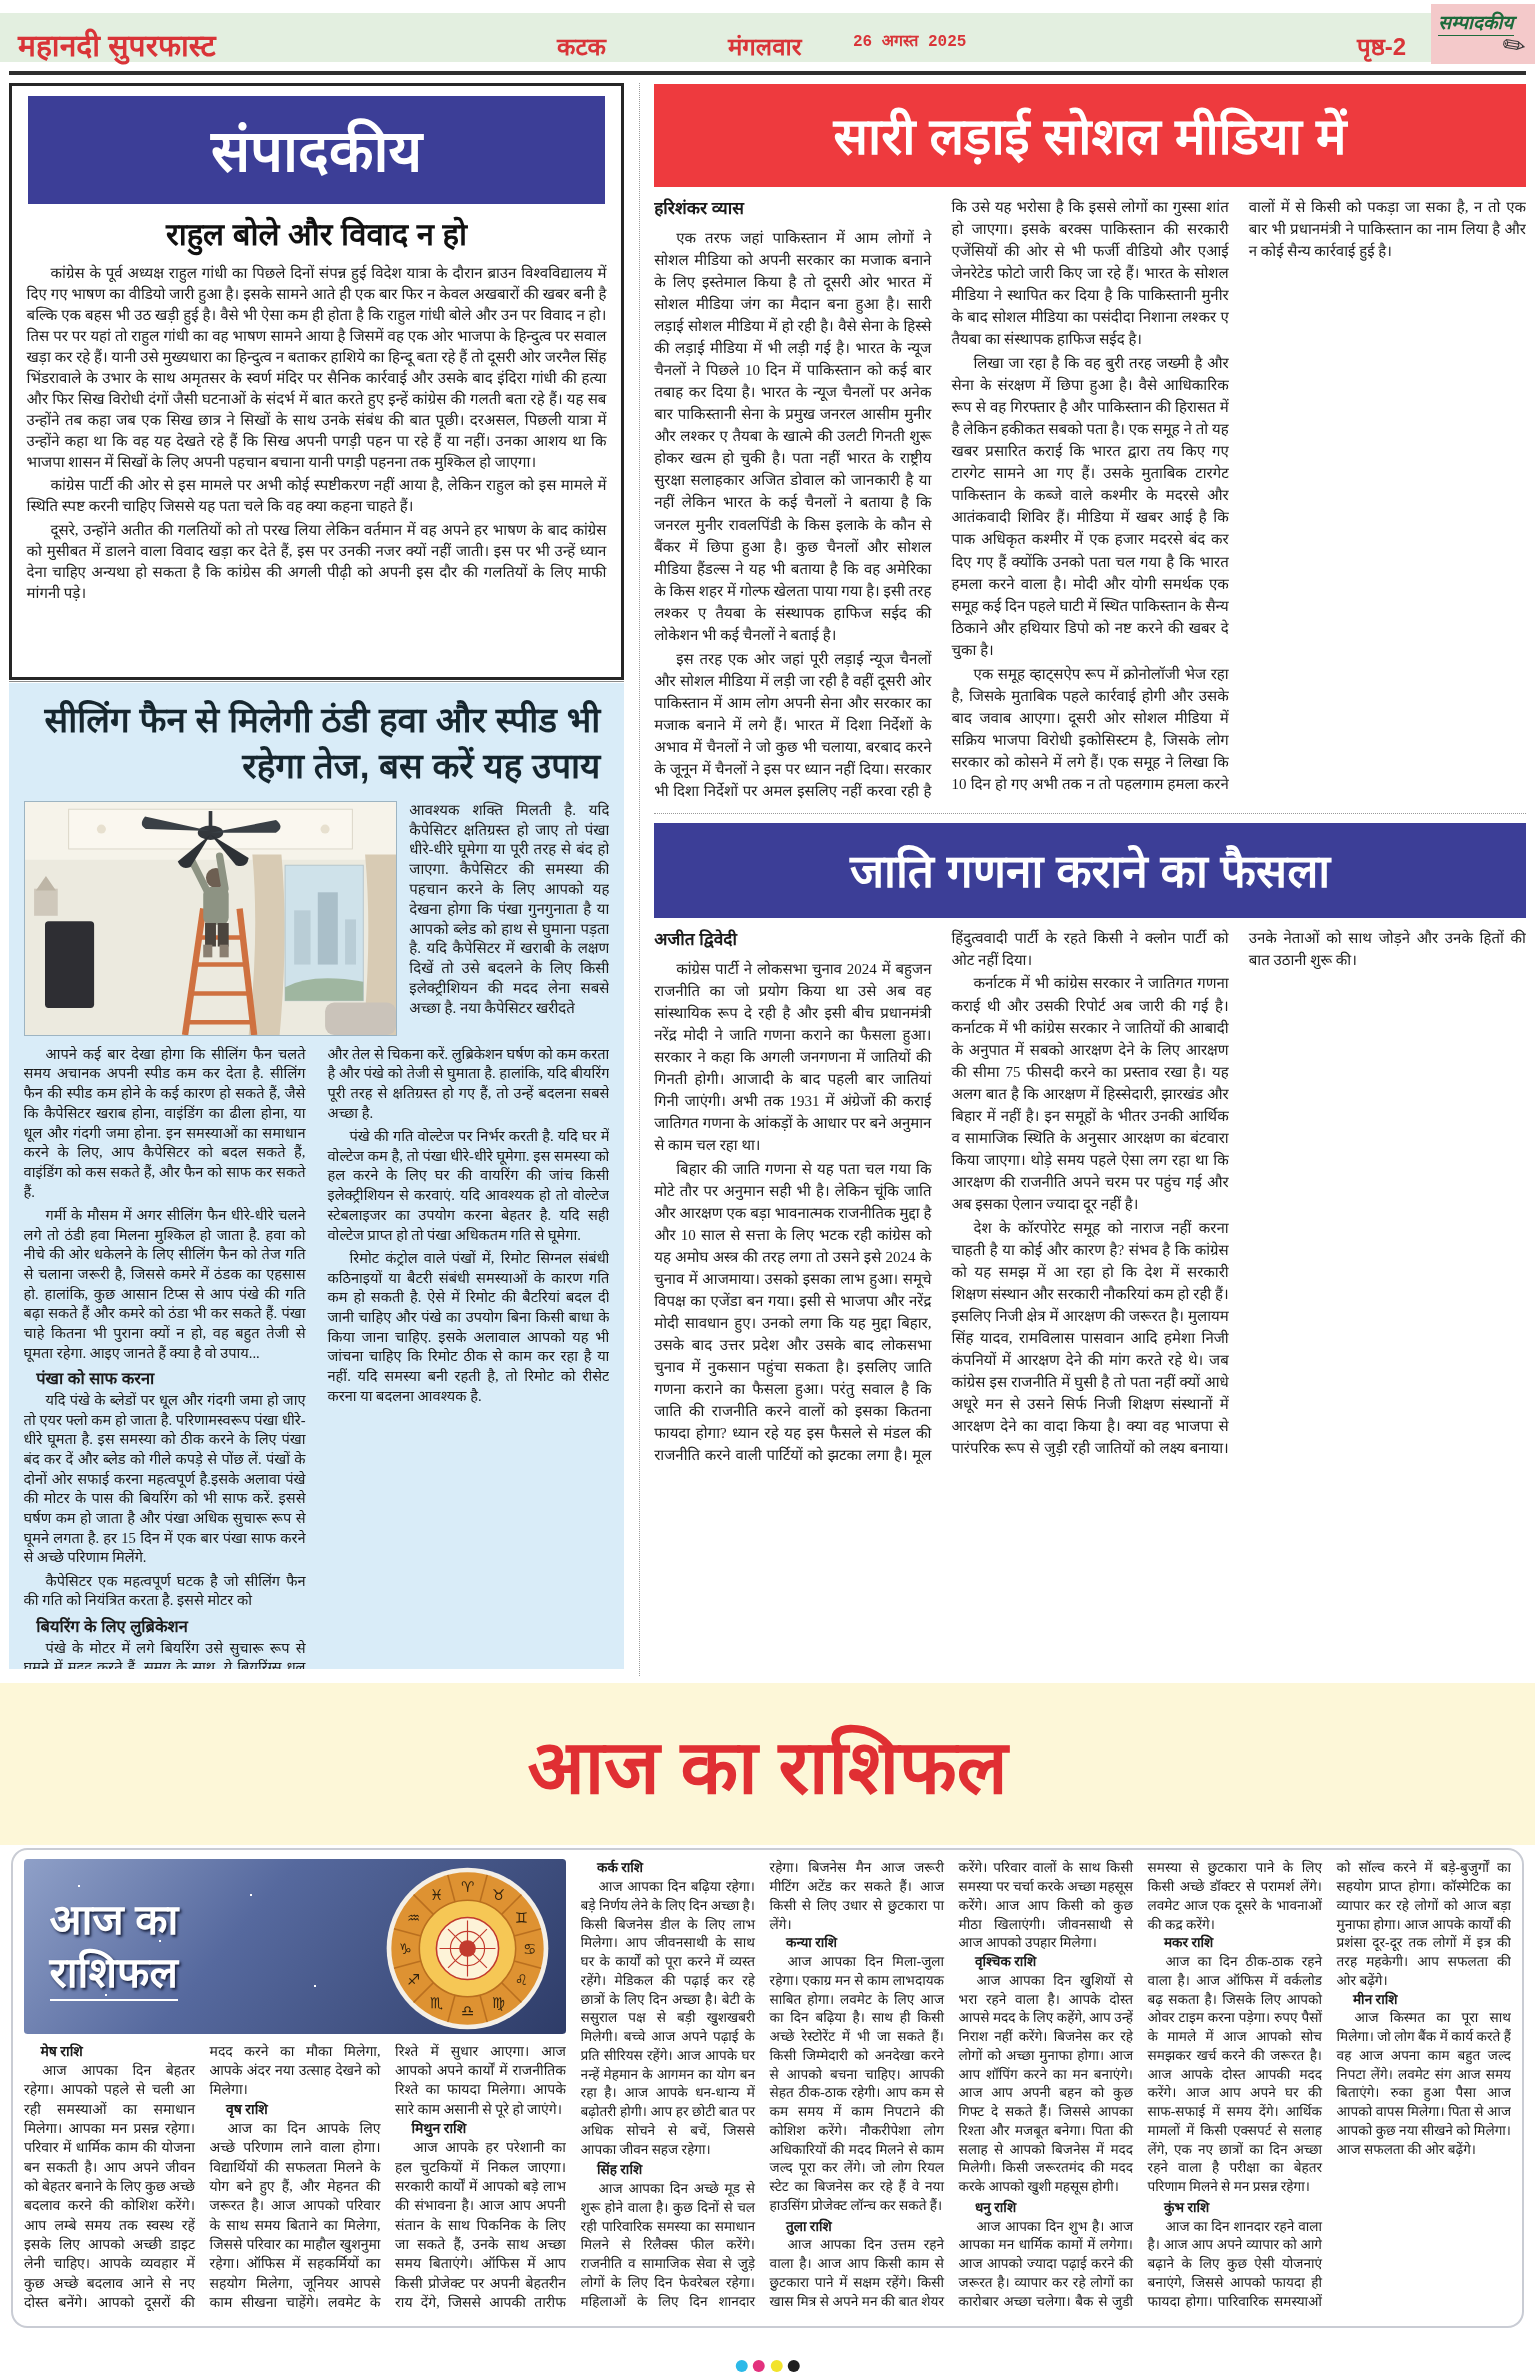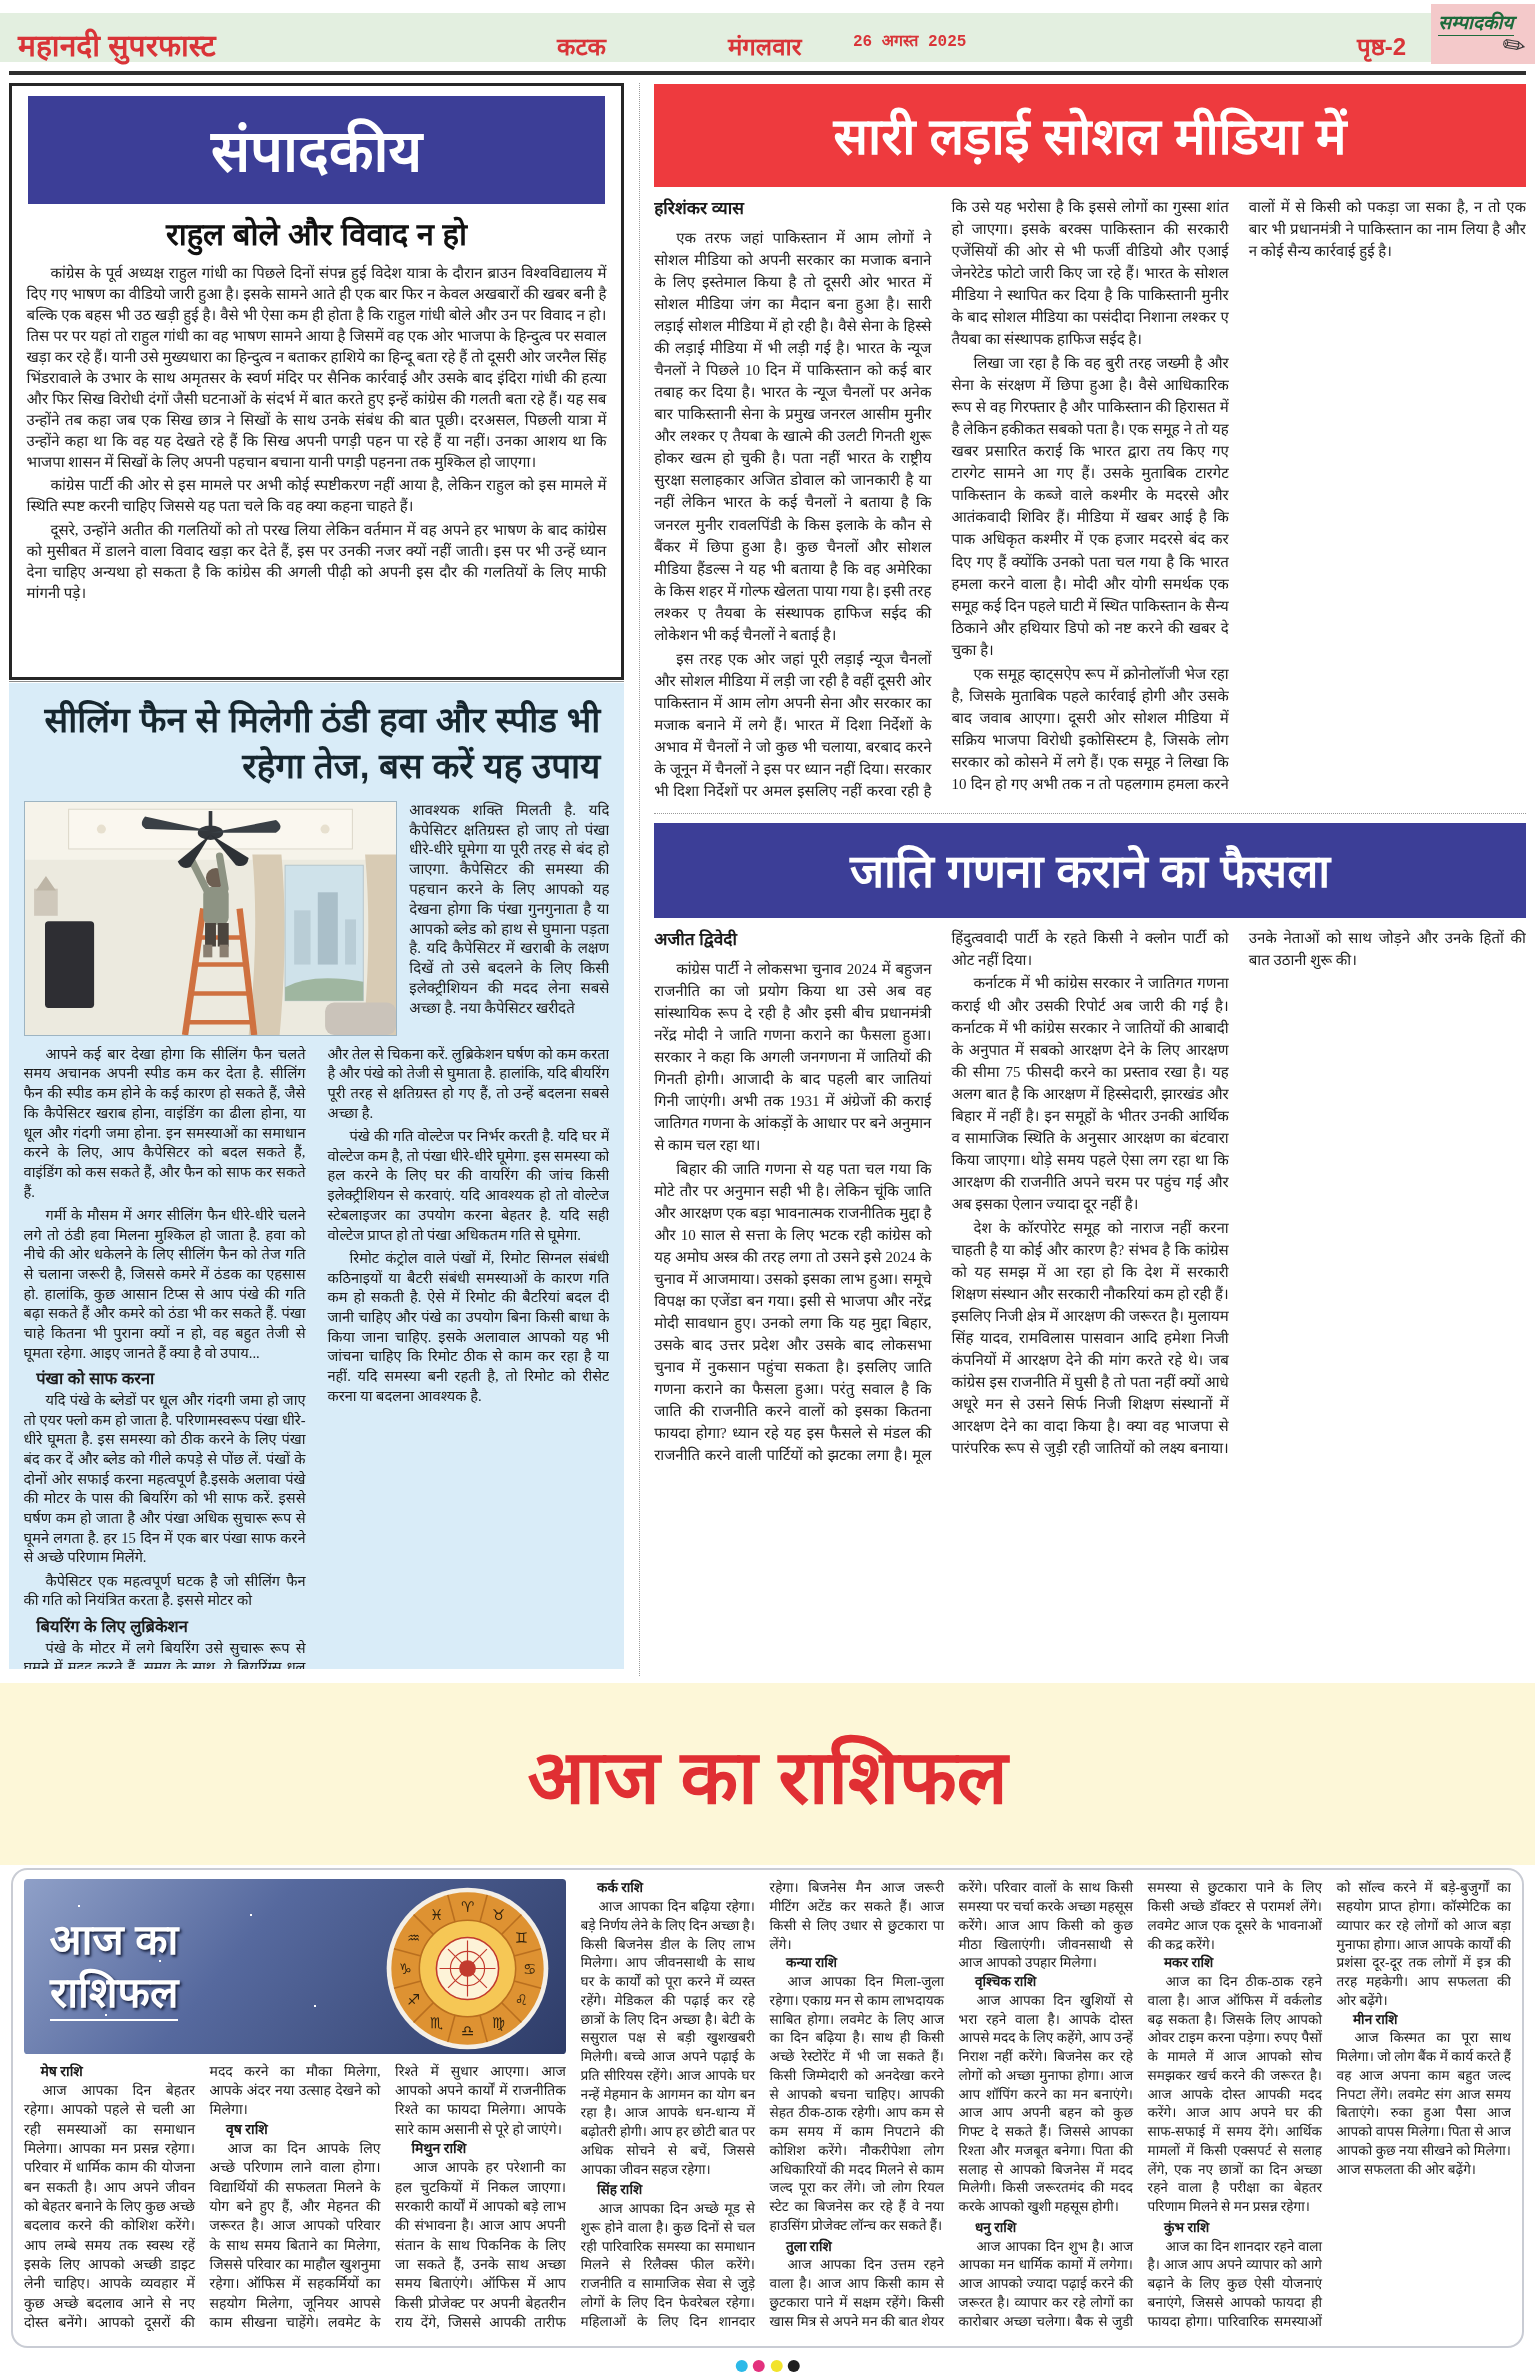--- a/index.html
+++ b/index.html
@@ -61,38 +61,38 @@
         padding:14.6px 0 18px 0;margin:9px 0 9px 0;}
   .byline{font-family:"Liberation Sans",sans-serif;font-weight:700;font-size:17.3px;margin:0 0 5.5px 0;}
   .art-cols{column-count:3;column-gap:20px;column-fill:auto;overflow:hidden;
         font-size:15px;line-height:1.47;text-align:justify;}
   .art-cols p{margin:0 0 1.8px 0;text-indent:22px;}
   .social-cols{height:608px;}
   .caste-cols{height:575px;}
   .dotted-sep{border-top:1.8px dotted #9a9a9a;margin:9px 0 0 0;}
 
   
-  .horo-band{height:182px;background:#fdf7d8;display:flex;align-items:center;justify-content:center;margin-top:7.3px;}
+  .horo-band{height:162px;background:#fdf7d8;display:flex;align-items:center;justify-content:center;margin-top:7.3px;}
   .horo-title{font-family:"Liberation Sans",sans-serif;font-weight:700;font-size:75px;color:#e02f33;}
   .horo-panel{position:relative;margin:3.6px 11px 0 11px;border:2.7px solid #c9ccd4;border-radius:16.4px;
         padding:9px 11px;height:480px;box-sizing:border-box;overflow:hidden;}
   .horo-flex{display:flex;gap:14.6px;height:100%;}
   .horo-left{width:542px;flex:none;display:flex;flex-direction:column;gap:7.3px;overflow:hidden;}
   .horo-img{height:175px;border-radius:3.6px;position:relative;overflow:hidden;
         background:
           radial-gradient(1.8px 1.8px at 55px 27px,#fff 40%,transparent 60%),
           radial-gradient(1.8px 1.8px at 136px 82px,#fff 40%,transparent 60%),
           radial-gradient(1.8px 1.8px at 82px 136px,#fff 40%,transparent 60%),
           radial-gradient(1.8px 1.8px at 227px 36px,#fff 40%,transparent 60%),
           radial-gradient(1.8px 1.8px at 291px 127px,#fff 40%,transparent 60%),
           linear-gradient(130deg,#8fa0c8 0%,#56699e 40%,#2e3c68 100%);}
   .horo-img-title{position:absolute;left:25.5px;top:35px;color:#ffffff;
         font-family:"Liberation Sans",sans-serif;font-weight:700;font-size:42px;line-height:1.25;
         text-shadow:1.8px 1.8px 2.7px #1a2340;}
-  .horo-img-title .l2{border-bottom:2.7px solid #fff;text-align:right;}
+  .horo-img-title .l2{border-bottom:2.7px solid #fff;}
   .zodiac-wheel{position:absolute;right:12.7px;top:3.6px;}
   .wheel-glyph{font-size:19px;fill:#33230d;font-family:"DejaVu Sans",sans-serif;}
   .horo-left-cols{column-count:3;column-gap:14.6px;column-fill:auto;height:273px;overflow:hidden;
         font-size:14px;line-height:1.38;text-align:justify;}
   .horo-right-cols{flex:1;column-count:5;column-gap:14.6px;column-fill:auto;height:100%;
         overflow:hidden;font-size:13.6px;line-height:1.38;text-align:justify;}
   .horo-entry h4{font-size:inherit;font-weight:700;margin:0;text-indent:16.4px;}
   .horo-entry p{margin:0 0 1.8px 0;text-indent:18px;}
 
   .print-dots{position:absolute;left:50%;transform:translateX(-50%);bottom:5.5px;display:flex;gap:5.5px;}

